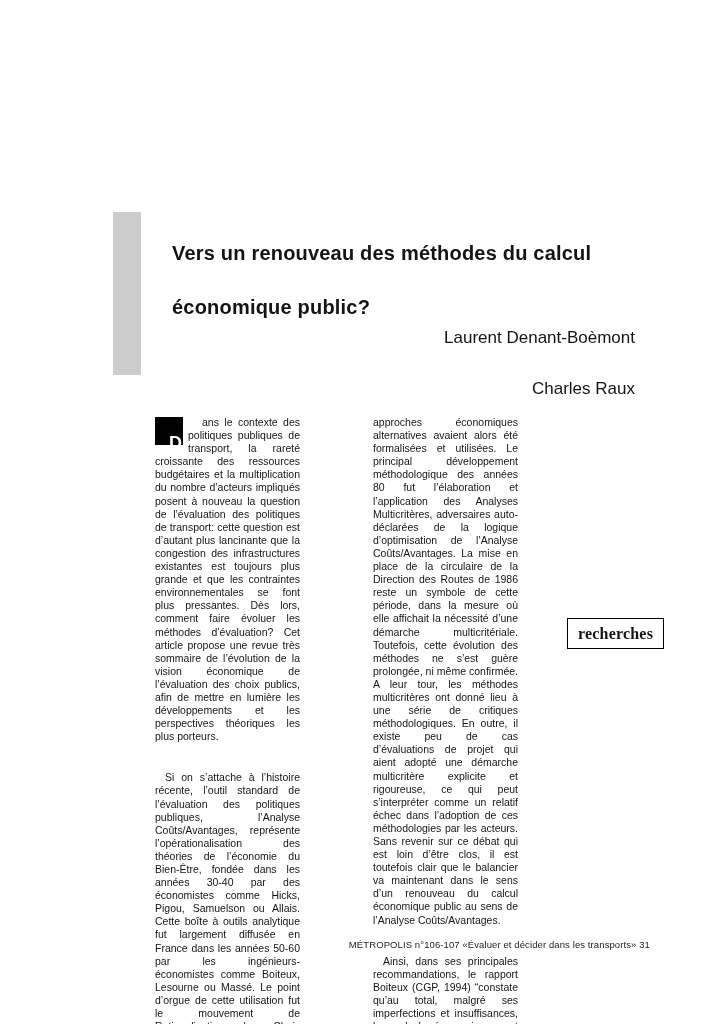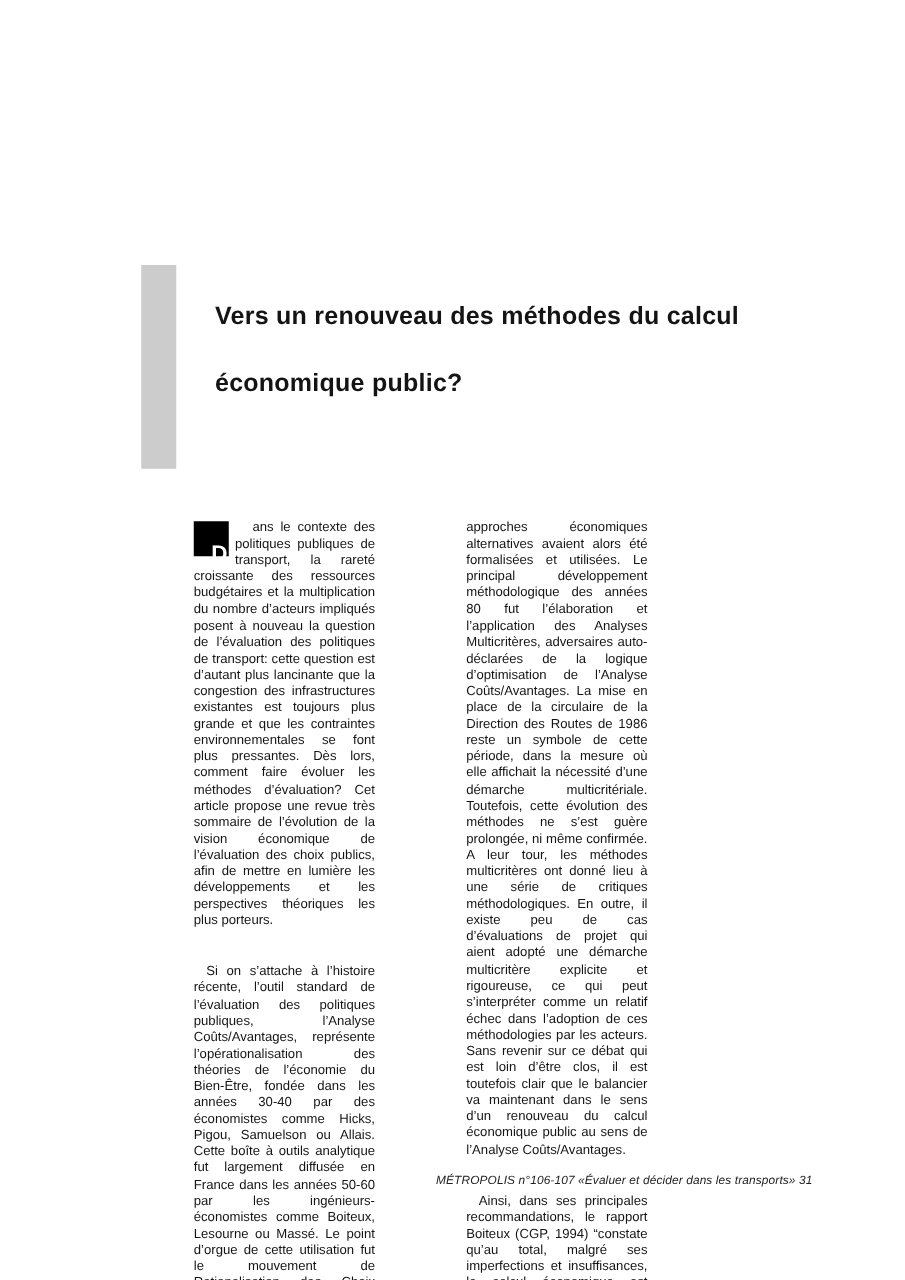--- a/index.html
+++ b/index.html
@@ -97,48 +97,54 @@
     font-size: 16px;
     letter-spacing: 0.2px;
   }
   .footer {
     position: absolute;
     right: 88px;
     top: 897px;
     font-size: 9.5px;
     color: #222222;
     letter-spacing: 0.1px;
-    font-style: italic;
   }
 </style>
 </head>
 <body>
 
 <div class="page">
 
   <div class="accent-bar"></div>
 
   <h1 class="title">
     <span class="title-line">Vers un renouveau des méthodes du calcul</span>
     <span class="title-line">économique public?</span>
   </h1>
 
+  <div class="authors">
+    <span class="author-line">Laurent Denant-Boèmont</span>
+    <span class="author-line">Charles Raux</span>
+  </div>
 
   <div class="body-cols">
 
     <div class="col">
       <p>
         <span class="dropcap">D</span><span>ans le contexte des politiques publiques de transport, la rareté croissante des ressources budgétaires et la multiplication du nombre d’acteurs impliqués posent à nouveau la question de l’évaluation des politiques de transport: cette question est d’autant plus lancinante que la congestion des infrastructures existantes est toujours plus grande et que les contraintes environnementales se font plus pressantes. Dès lors, comment faire évoluer les méthodes d’évaluation? Cet article propose une revue très sommaire de l’évolution de la vision économique de l’évaluation des choix publics, afin de mettre en lumière les développements et les perspectives théoriques les plus porteurs.</span>
       </p>
       <p class="indent">Si on s’attache à l’histoire récente, l’outil standard de l’évaluation des politiques publiques, l’Analyse Coûts/Avantages, représente l’opérationalisation des théories de l’économie du Bien-Être, fondée dans les années 30-40 par des économistes comme Hicks, Pigou, Samuelson ou Allais. Cette boîte à outils analytique fut largement diffusée en France dans les années 50-60 par les ingénieurs-économistes comme Boiteux, Lesourne ou Massé. Le point d’orgue de cette utilisation fut le mouvement de Rationalisation des Choix Budgétaires à partir de 1970, qui consistait à introduire le calcul économique public dans l’évaluation des décisions, ce à tous les niveaux et de manière technocratique, par le truchement de circulaires s’imposant dans la plupart des services techniques de l’État.</p>
     </div>
 
     <div class="col">
       <p>approches économiques alternatives avaient alors été formalisées et utilisées. Le principal développement méthodologique des années 80 fut l’élaboration et l’application des Analyses Multicritères, adversaires auto-déclarées de la logique d’optimisation de l’Analyse Coûts/Avantages. La mise en place de la circulaire de la Direction des Routes de 1986 reste un symbole de cette période, dans la mesure où elle affichait la nécessité d’une démarche multicritériale. Toutefois, cette évolution des méthodes ne s’est guère prolongée, ni même confirmée. A leur tour, les méthodes multicritères ont donné lieu à une série de critiques méthodologiques. En outre, il existe peu de cas d’évaluations de projet qui aient adopté une démarche multicritère explicite et rigoureuse, ce qui peut s’interpréter comme un relatif échec dans l’adoption de ces méthodologies par les acteurs. Sans revenir sur ce débat qui est loin d’être clos, il est toutefois clair que le balancier va maintenant dans le sens d’un renouveau du calcul économique public au sens de l’Analyse Coûts/Avantages.</p>
       <p class="indent">Ainsi, dans ses principales recommandations, le rapport Boiteux (CGP, 1994) “constate qu’au total, malgré ses imperfections et insuffisances, le calcul économique est encore ce qu’il y a de mieux pour évaluer les projets d’investissement”. Il n’en reste pas moins que les critiques des années précédentes donnent lieu à une prise de conscience patente des limites méthodologiques de cet outil, donc de la nécessité d’ouvrir quelques voies de réforme de cette méthode. En clair, si les approches économiques innovantes s’attachent à des questions jusque là ignorées ou négligées dans le calcul économique standard, elles s’inscrivent a priori très nettement dans la filiation théorique de celui-ci, à savoir l’économie du bien-être et la théorie des choix rationnels. Toutefois, elles militent autant pour une plus grande</p>
     </div>
 
   </div>
 
+  <div class="recherches-box">
+    <span class="recherches-label">recherches</span>
+  </div>
 
   <div class="footer">MÉTROPOLIS n°106-107 «Évaluer et décider dans les transports» 31</div>
 
 </div>
 
 </body></html>

